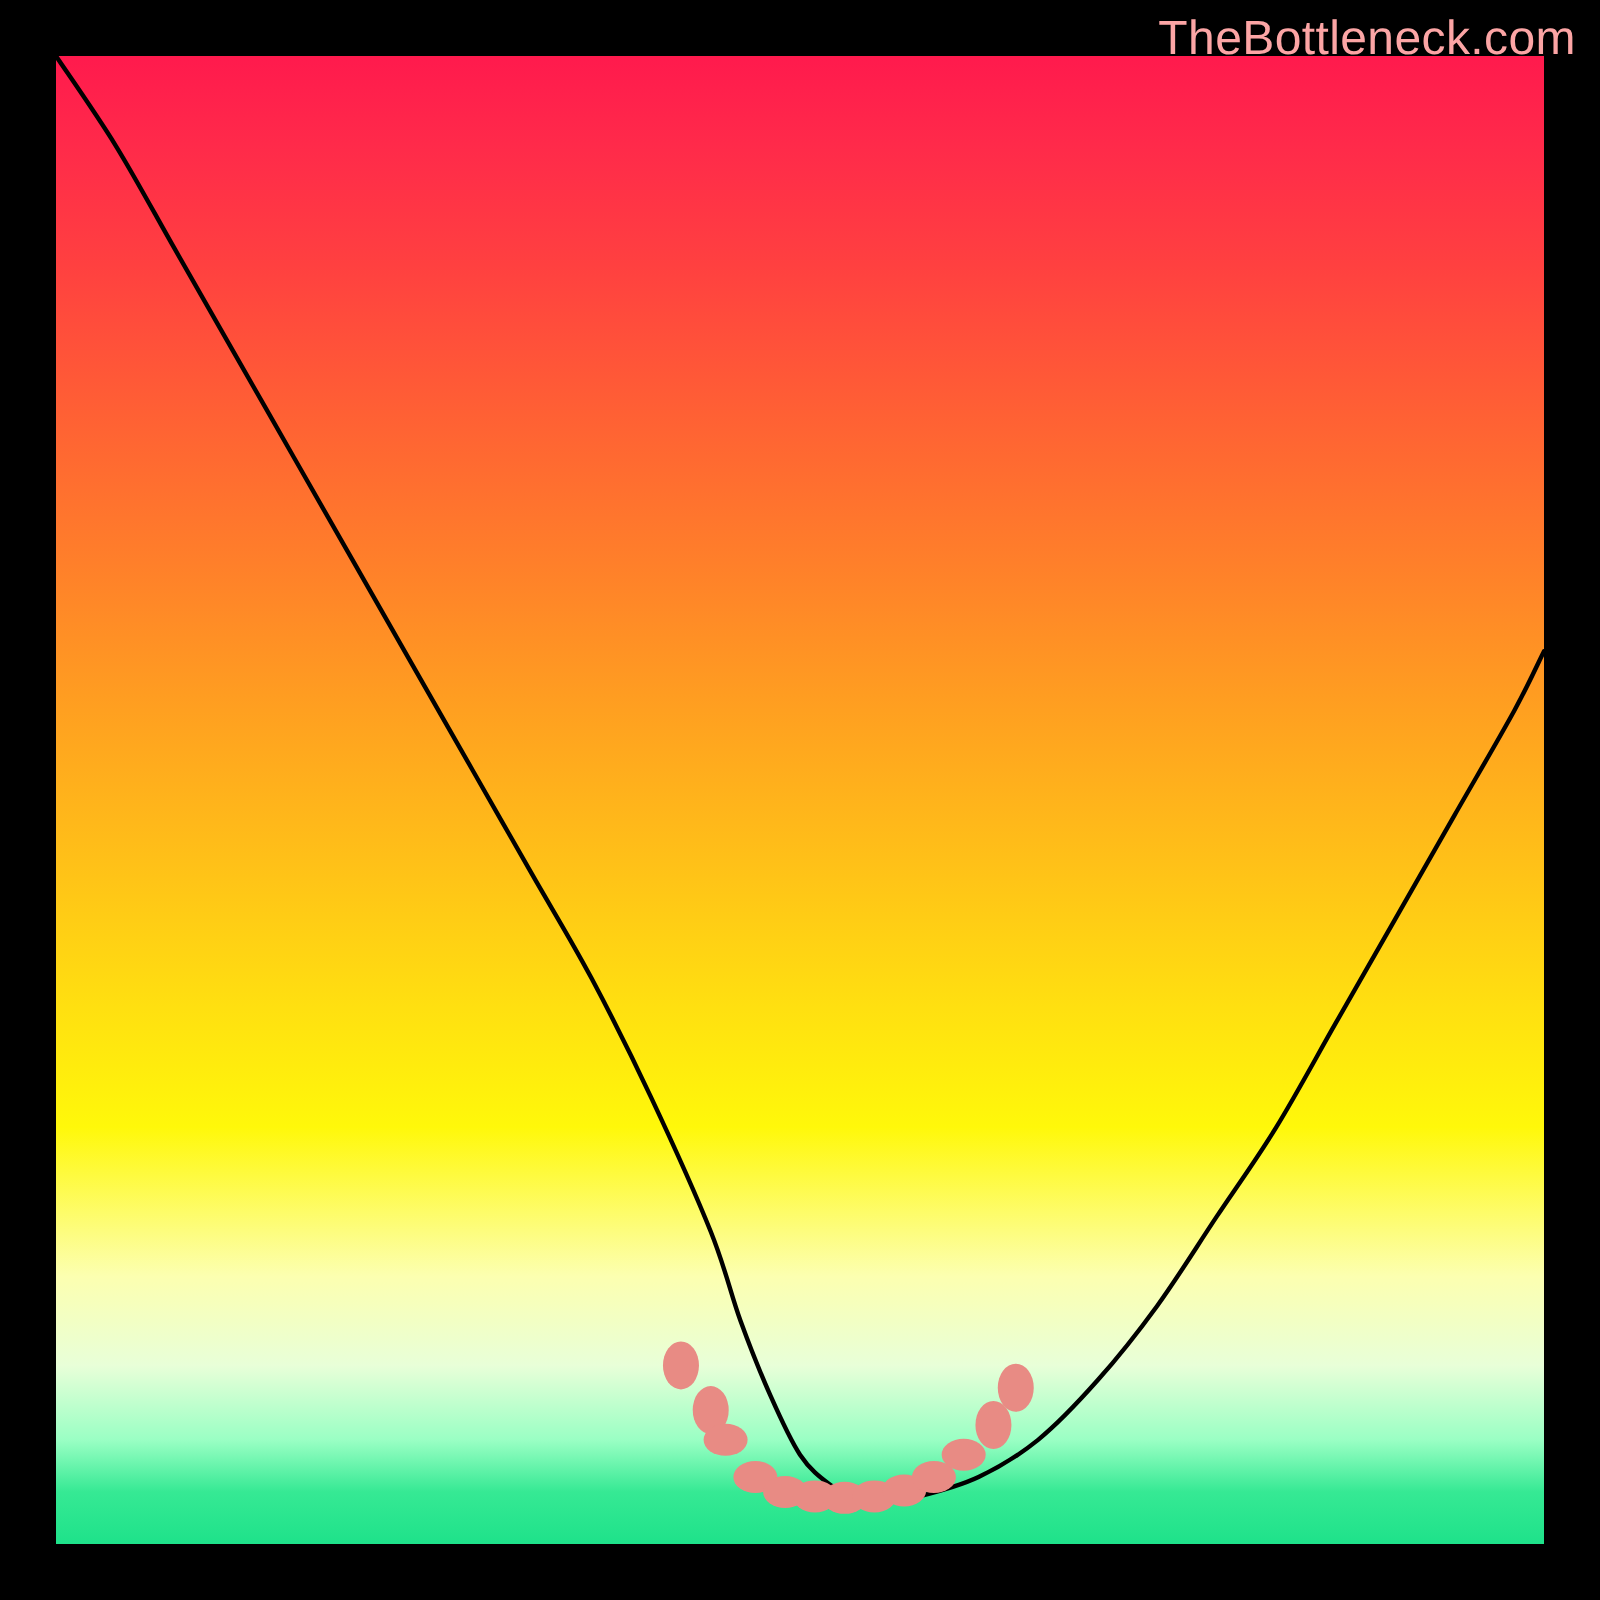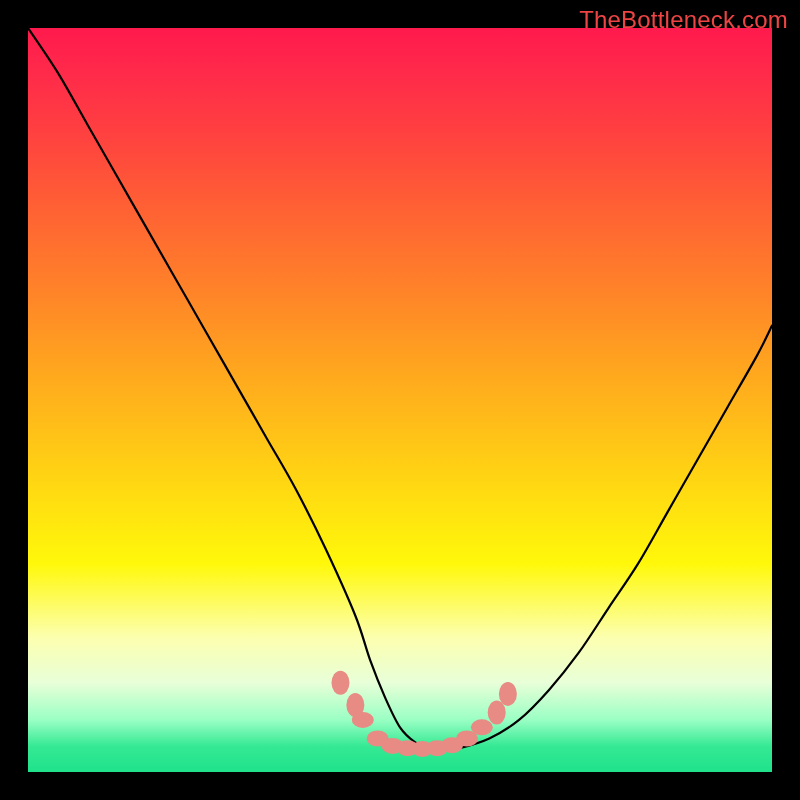--- a/index.html
+++ b/index.html
@@ -38,21 +38,21 @@
       #fcffb0 82%,
       #e8ffd8 88%,
       #9affc4 93%,
       #36e994 96.5%,
       #1ee28a 100%);
   }
   .watermark {
     position: absolute;
     top: 6px;
     right: 12px;
-    color: #ef4444;
+    color: #fca5a5;
     font-size: 24px;
     font-weight: 400;
     letter-spacing: 0.2px;
     user-select: none;
   }
   svg.curve {
     position: absolute;
     left: 0;
     top: 0;
     width: 744px;

